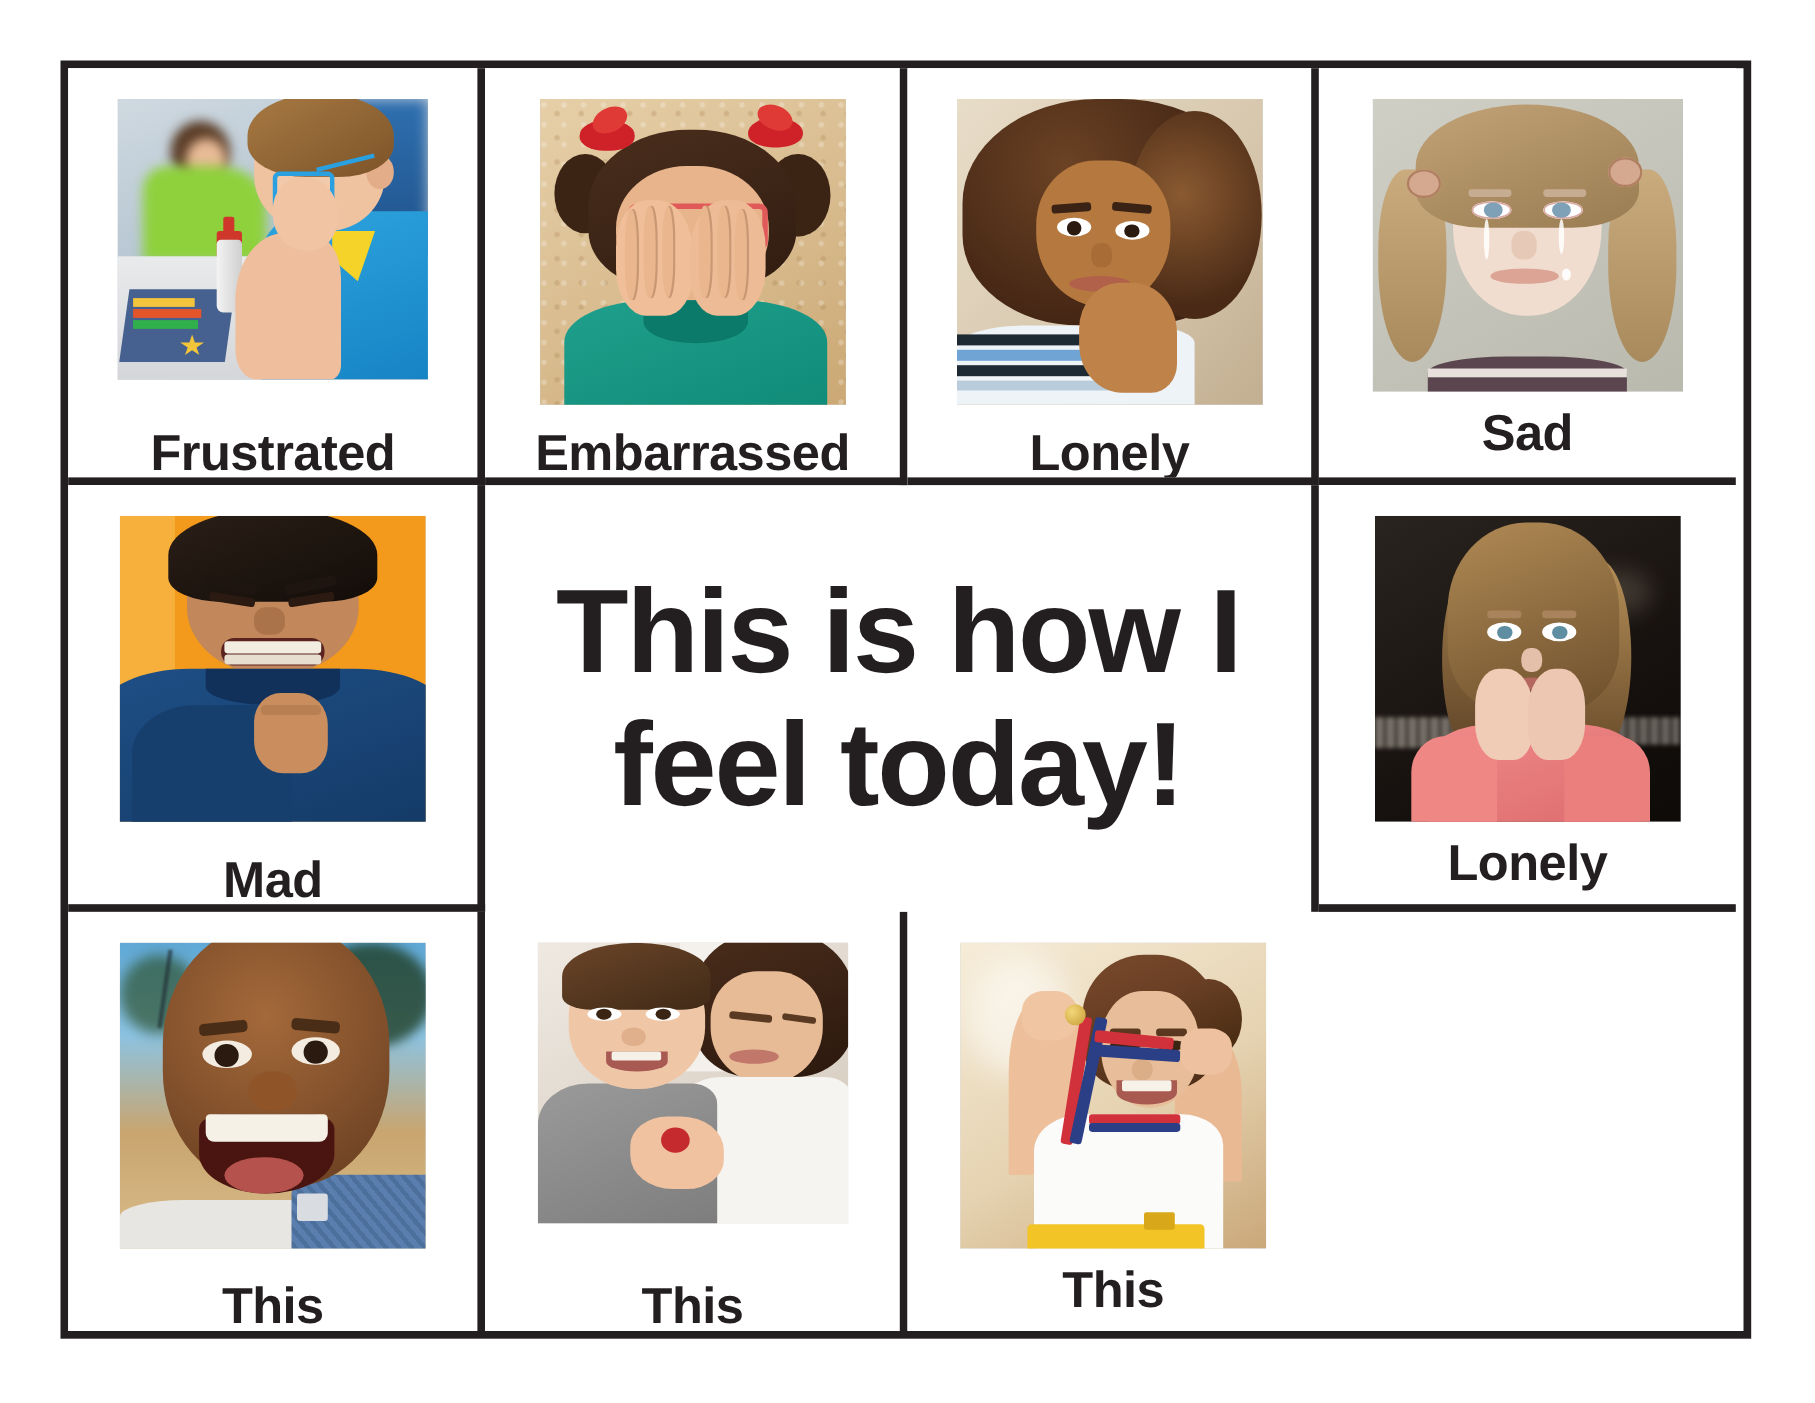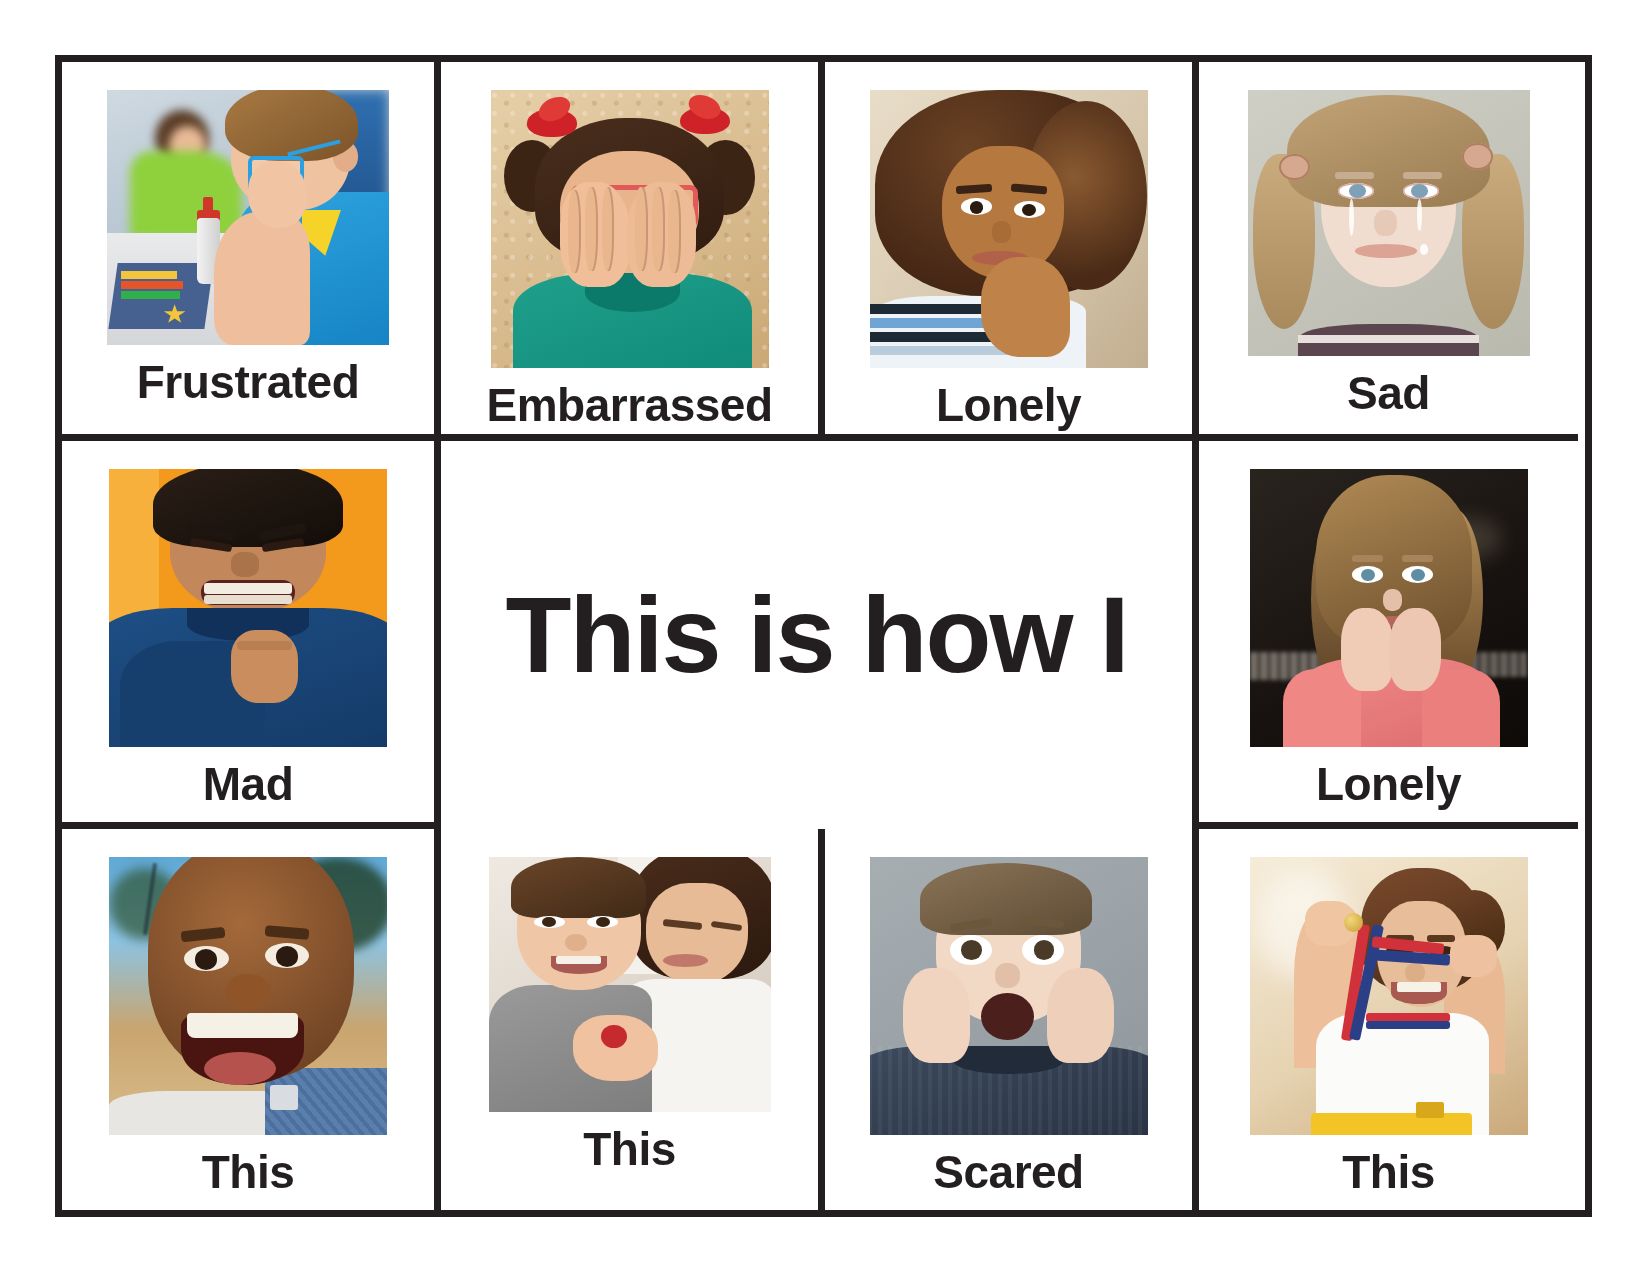--- a/index.html
+++ b/index.html
@@ -37,21 +37,21 @@
   .cell {
     position: relative;
     box-sizing: border-box;
     background: #ffffff;
     display: flex;
     flex-direction: column;
     align-items: center;
     justify-content: flex-start;
     overflow: hidden;
   }
-  .cell.bd-r { border-right: 7px solid #231f20; }
+  .cell.bd-r { border-right: 7px solid #231f20; justify-content: space-between; }
   .cell.bd-b { border-bottom: 7px solid #231f20; }
 
   .photo-wrap {
     margin-top: 28px;
     width: 282px;
     height: 255px;
     position: relative;
     overflow: hidden;
     background: #cfcfcf;
     flex: 0 0 auto;
@@ -459,20 +459,21 @@
           <div class="l ma-fist"></div>
           <div class="l ma-knuck"></div>
         </div>
       </div>
       <div class="label">Mad</div>
     </div>
 
     <div id="title-cell" class="bd-b">
       <div id="title-text">
         <span>This is how I</span><br>
+        <span>feel today!</span>
       </div>
     </div>
 
     <div class="cell bd-b">
       <div class="photo-wrap sq">
         <div class="ph">
           <div class="l ne-bg"></div>
           <div class="l ne-blur1"></div>
           <div class="l ne-keys"></div>
           <div class="l ne-keys2"></div>
@@ -547,43 +548,20 @@
           <div class="l lv-kid-nose"></div>
           <div class="l lv-kid-mouth"></div>
           <div class="l lv-kid-teeth"></div>
           <div class="l lv-hand"></div>
           <div class="l lv-nail"></div>
         </div>
       </div>
       <div class="label">This</div>
     </div>
 
-    <div class="cell bd-r">
-      <div class="photo-wrap sq">
-        <div class="ph">
-          <div class="l sc-bg"></div>
-          <div class="l sc-sweater"></div>
-          <div class="l sc-knit"></div>
-          <div class="l sc-collar"></div>
-          <div class="l sc-face"></div>
-          <div class="l sc-hair"></div>
-          <div class="l sc-brow-l"></div>
-          <div class="l sc-brow-r"></div>
-          <div class="l sc-eye-l"></div>
-          <div class="l sc-eye-r"></div>
-          <div class="l sc-pup-l"></div>
-          <div class="l sc-pup-r"></div>
-          <div class="l sc-nose"></div>
-          <div class="l sc-mouth"></div>
-          <div class="l sc-hand-l"></div>
-          <div class="l sc-hand-r"></div>
-        </div>
-      </div>
-      <div class="label">Scared</div>
-    </div>
 
     <div class="cell">
       <div class="photo-wrap sq">
         <div class="ph">
           <div class="l pr-bg"></div>
           <div class="l pr-blurlight"></div>
           <div class="l pr-arm-l"></div>
           <div class="l pr-arm-r"></div>
           <div class="l pr-shirt"></div>
           <div class="l pr-hair"></div>

